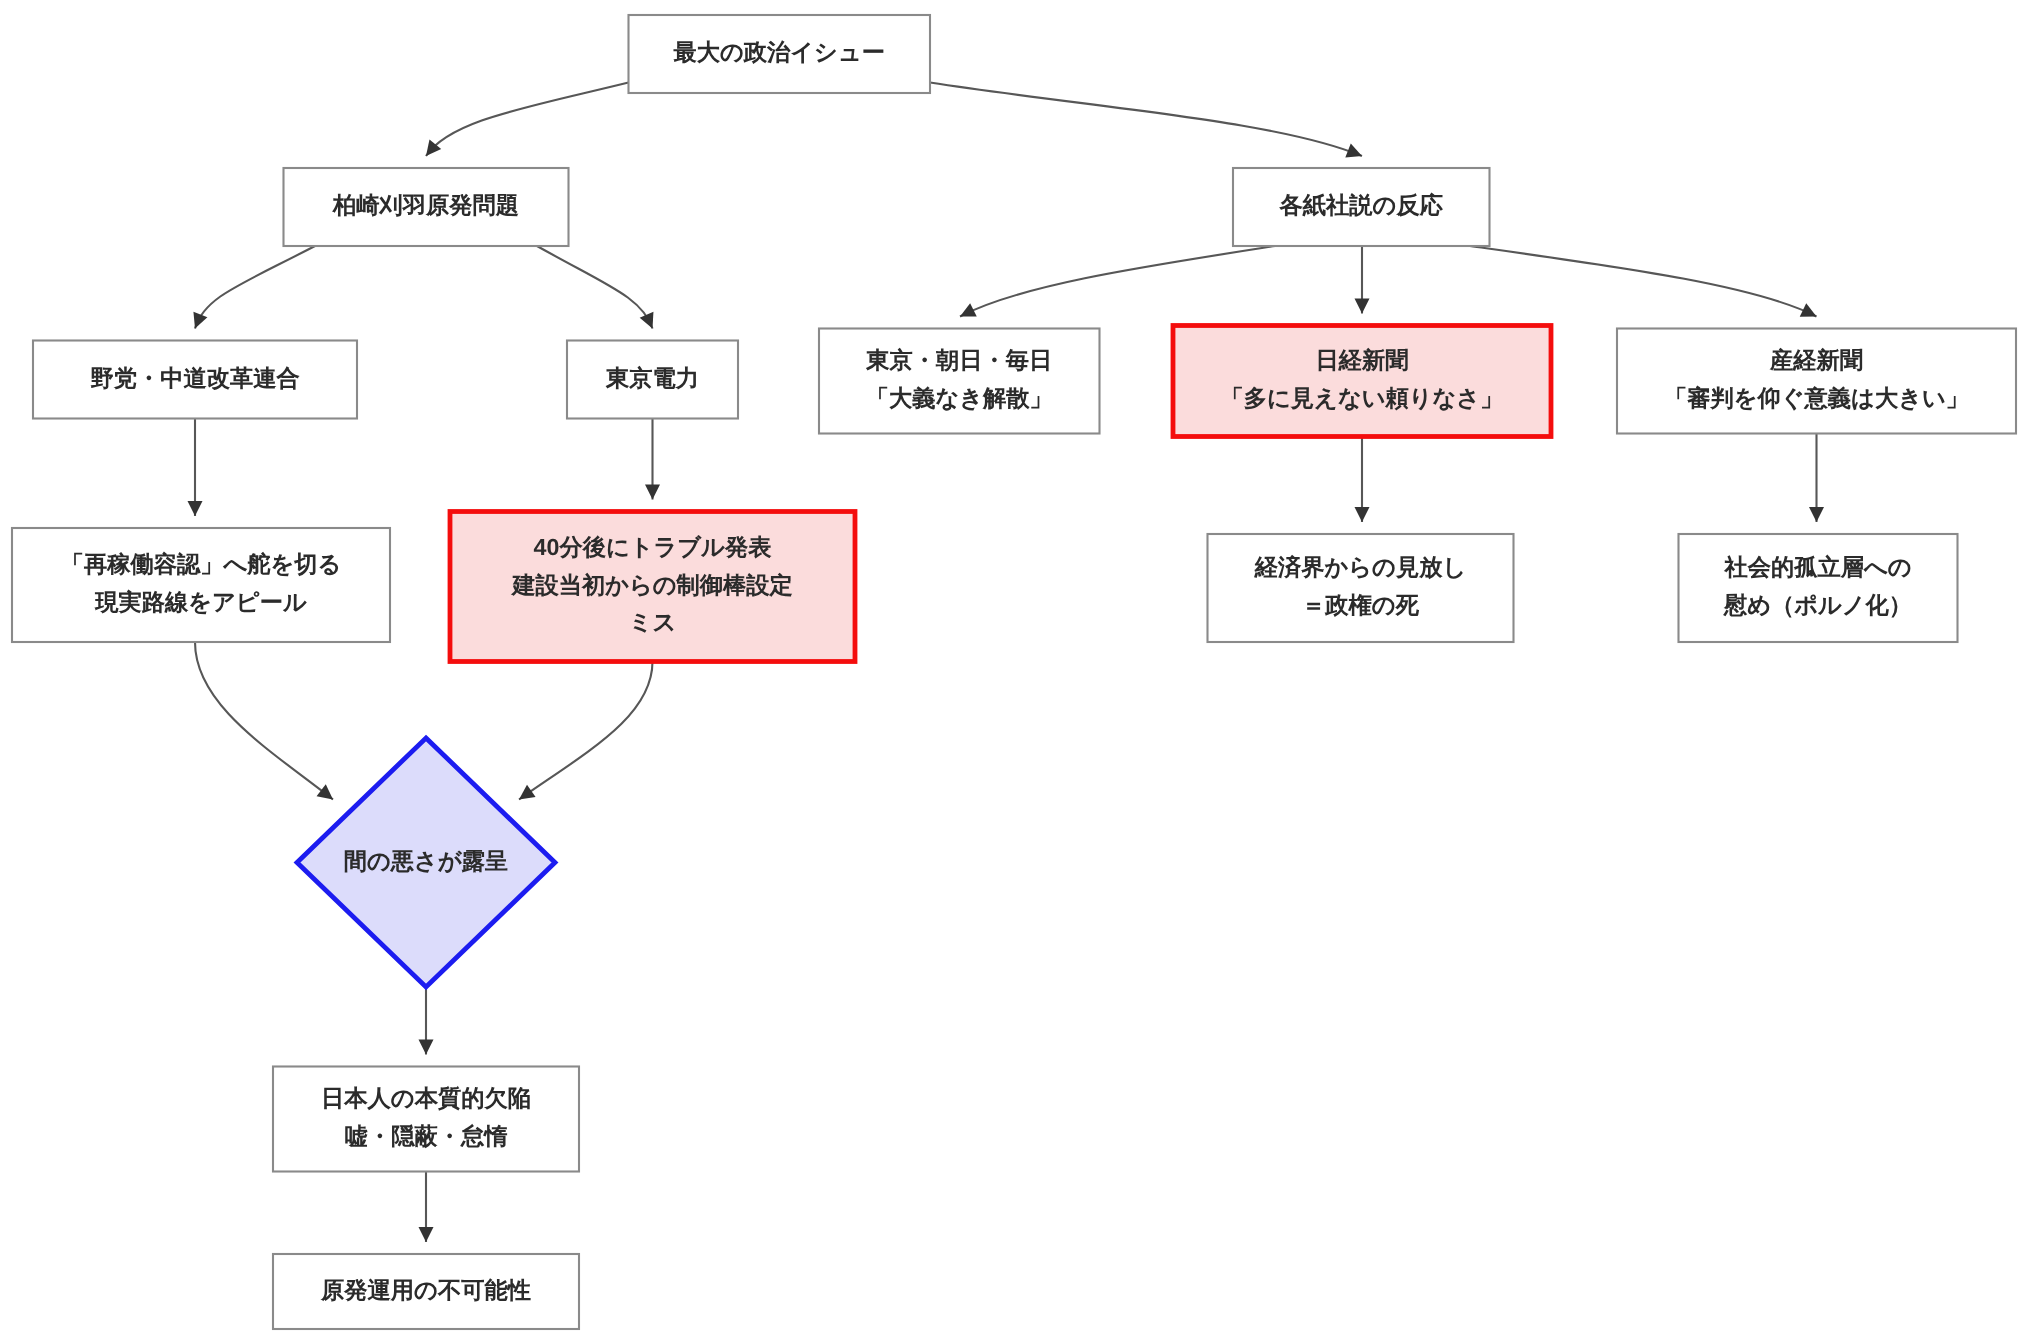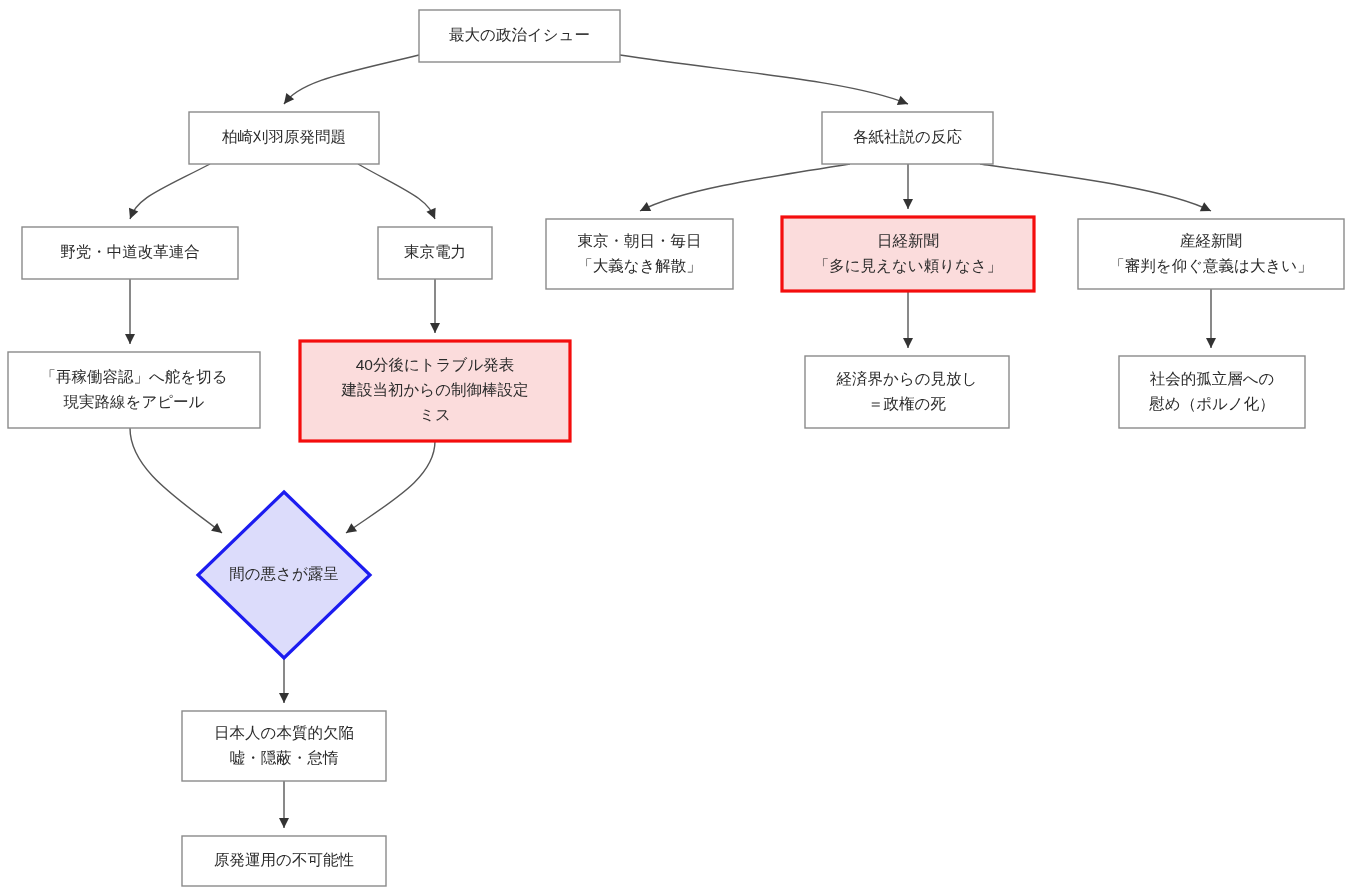--- a/index.html
+++ b/index.html
@@ -7,20 +7,21 @@
     padding: 0;
     background: #ffffff;
   }
   #diagram-root {
     position: relative;
     width: 1350px;
     height: 893px;
     background: #ffffff;
     font-family: "Liberation Sans", "DejaVu Sans", sans-serif;
     overflow: hidden;
+    font-weight: bold;
   }
   svg#flow-svg {
     position: absolute;
     top: 0; left: 0;
     width: 1350px;
     height: 893px;
     display: block;
   }
   .node-rect {
     fill: #ffffff;

